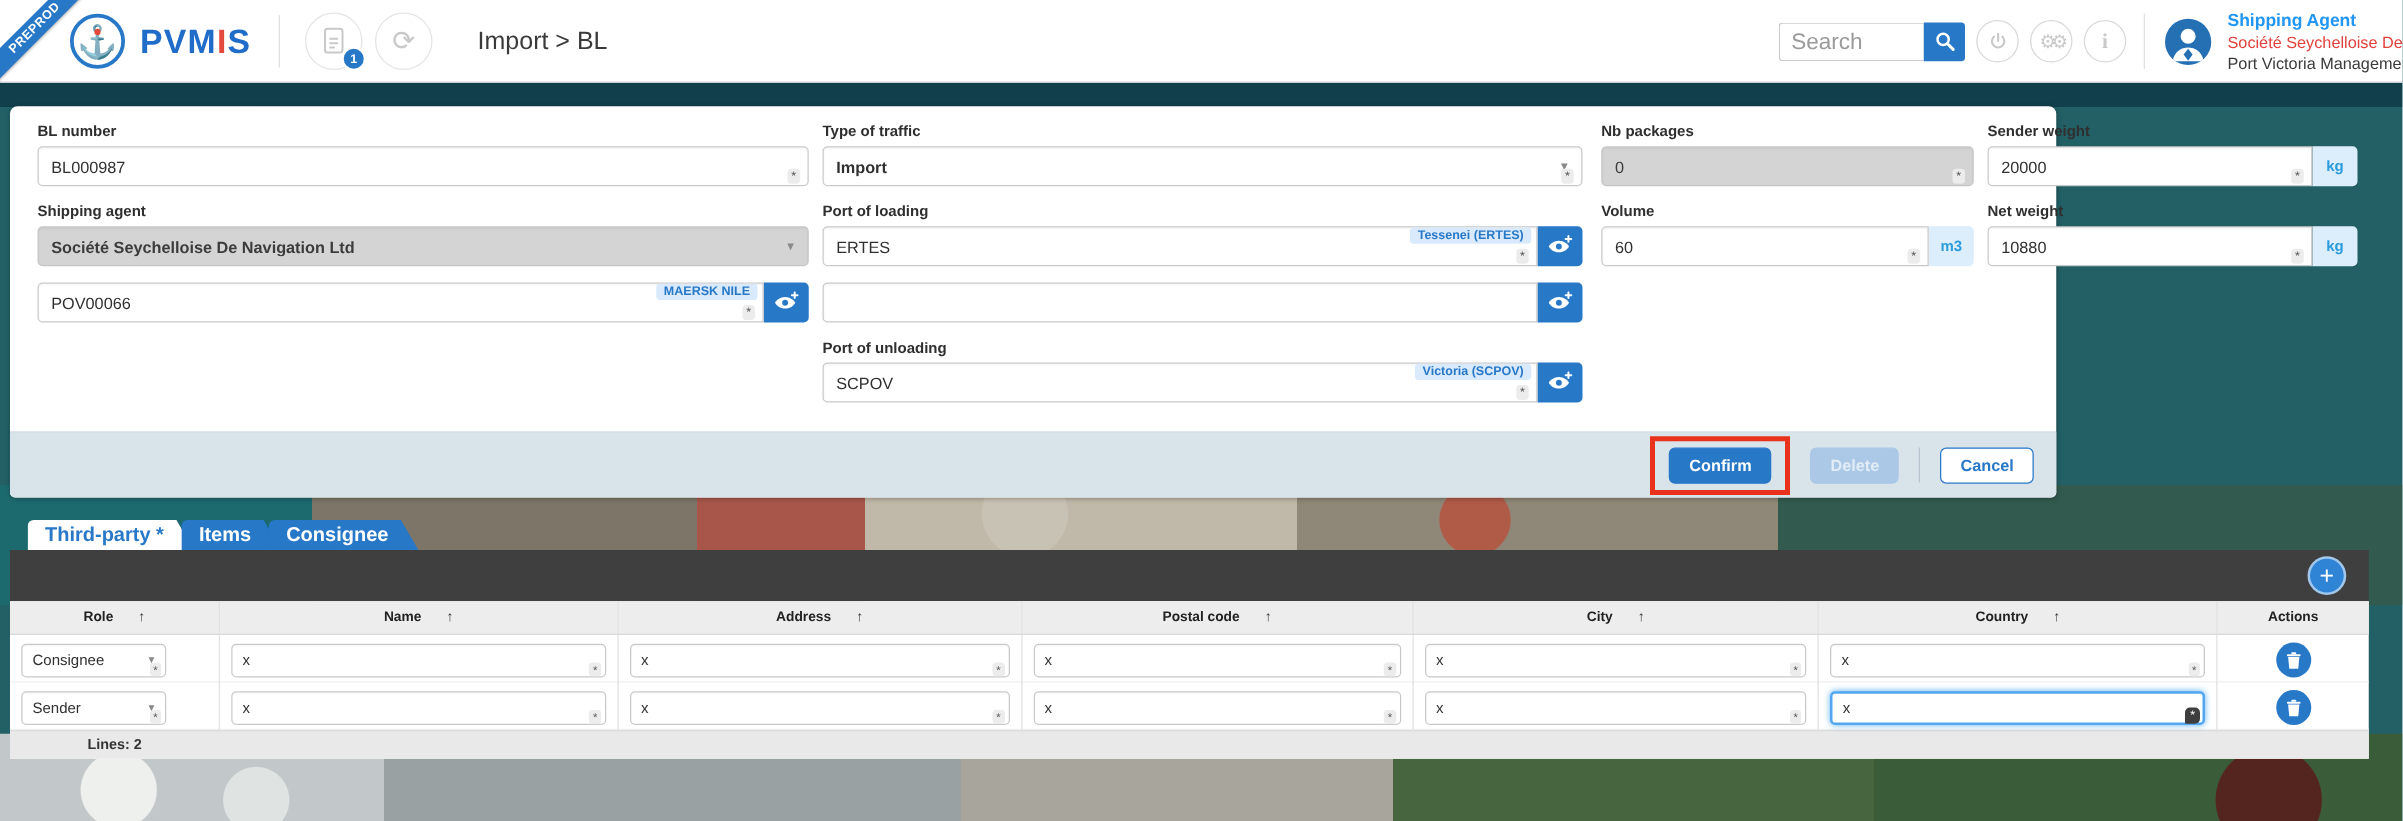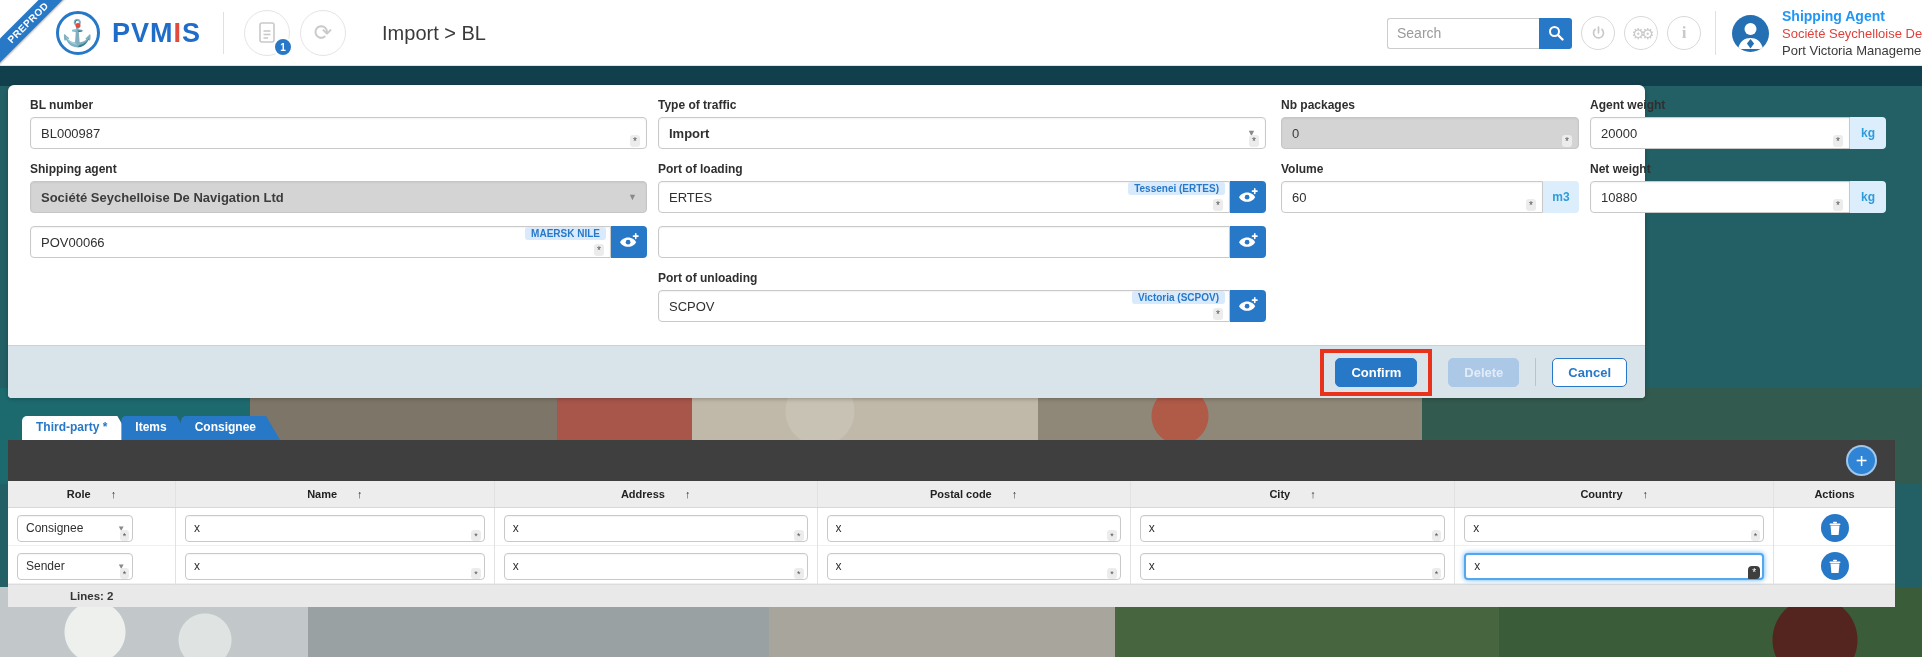--- a/index.html
+++ b/index.html
@@ -42,22 +42,22 @@
   .circ-btn { width:46px; height:46px; border-radius:50%; border:1px solid #e4e4e4; background:#fff;
               display:flex; align-items:center; justify-content:center; position:relative; cursor:pointer; margin-right:10px; }
   .badge-1 { position:absolute; right:-4px; bottom:-2px; width:20px; height:20px; border-radius:50%;
              background:#2878c8; border:2px solid #fff; color:#fff; font-size:10px; font-weight:bold;
              display:flex; align-items:center; justify-content:center; }
   .refresh-glyph { font-size:22px; color:#c9c9c9; }
   .page-title { margin-left:26px; font-size:20px; color:#3a3a3a; }
 
   .hright { position:absolute; right:0; top:0; height:66px; display:flex; align-items:center; }
   .search-wrap { display:flex; align-items:center; height:31px; }
-  .search-input { width:152px; height:31px; border:1px solid #ccc; border-right:none;
-                  border-radius:3px 0 0 3px; padding:0 9px; font-size:14px; color:#1d4ed8; outline:none; }
+  .search-input { width:116px; height:31px; border:1px solid #ccc; border-right:none;
+                  border-radius:3px 0 0 3px; padding:0 9px; font-size:18px; color:#1d4ed8; outline:none; }
   .search-input::placeholder { color:#9a9a9a; }
   .search-btn { width:33px; height:31px; background:#2878c8; border:none; border-radius:0 3px 3px 0;
                 display:flex; align-items:center; justify-content:center; cursor:pointer; }
   .small-circ { width:34px; height:34px; border-radius:50%; border:1px solid #d9d9d9; background:#fff;
                 display:flex; align-items:center; justify-content:center; cursor:pointer; margin-left:9px;
                 color:#c9c9c9; }
   .gears { font-size:15px; line-height:1; letter-spacing:-4px; }
   .info-i { font-size:17px; font-weight:bold; font-family:"Liberation Serif", serif; }
   .hdiv2 { width:1px; height:44px; background:#e0e0e0; margin:0 16px 0 14px; }
   .avatar { width:37px; height:37px; border-radius:50%; background:#2470b3; overflow:hidden; flex:none;
@@ -104,21 +104,21 @@
   .annotation { border:4px solid #e8321c; padding:5px 11px; margin-right:6px; }
   .btn { height:29px; border-radius:5px; font-size:13px; font-weight:bold; padding:0 15px; cursor:pointer;
          font-family:"Liberation Sans",sans-serif; }
   .btn-confirm { background:#2878c8; border:1px solid #2878c8; color:#fff; }
   .btn-delete { background:#abc8e7; border:1px solid #abc8e7; color:#e2ecf7; margin-left:10px; cursor:default; }
   .bar-div { width:1px; height:28px; background:#b7c4ce; margin:0 16px; }
   .btn-cancel { background:#fff; border:1px solid #2878c8; color:#2878c8; }
 
   
   .tabs { position:absolute; left:22px; top:416px; display:flex; z-index:4; }
-  .tab { height:24px; padding:4px 24px 0 14px; font-size:12px; font-weight:bold; cursor:pointer;
+  .tab { height:24px; padding:4px 24px 0 14px; font-size:16px; font-weight:bold; cursor:pointer;
          clip-path:polygon(0 0, calc(100% - 14px) 0, 100% 100%, 0 100%); margin-right:-10px;
          background:#2878c8; color:#fff; border-radius:5px 0 0 0; }
   .tab.active { background:#fff; color:#2878c8; }
 
   
   .toolbar { position:absolute; left:8px; top:440px; width:1887px; height:41px; background:#3f3f3f; z-index:3; }
   .add-btn { position:absolute; right:18px; top:5px; width:31px; height:31px; border-radius:50%;
              background:#2f84d6; border:2px solid rgba(255,255,255,.55); color:#fff; font-size:20px;
              line-height:1; display:flex; align-items:center; justify-content:center; cursor:pointer; }
 
@@ -335,21 +335,21 @@
             <input class="tinput" value="60" style="">
             <span class="req">*</span>
           </div>
           <span class="unit">m3</span>
         </div>
       </div>
     </div>
 
     <div class="fcol col4">
       <div class="field">
-        <label class="flabel">Agent weight</label>
+        <label class="flabel">Sender weight</label>
         <div class="irow has-unit">
           <div class="iwrap">
             <input class="tinput" value="20000" style="">
             <span class="req">*</span>
           </div>
           <span class="unit">kg</span>
         </div>
       </div>
       <div class="field">
         <label class="flabel">Net weight</label>

